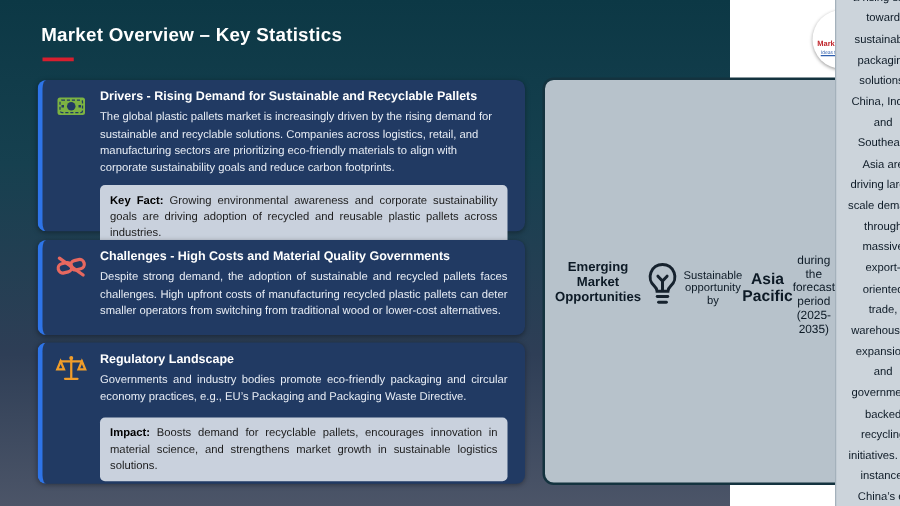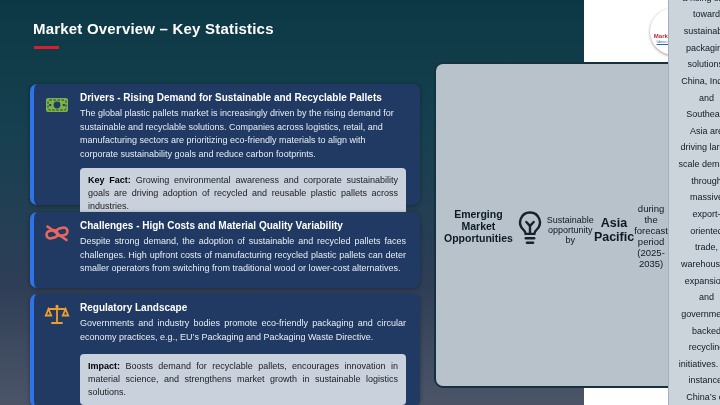--- a/index.html
+++ b/index.html
@@ -22,21 +22,21 @@
     box-shadow:0 1px 3px rgba(0,0,0,.4);
   }
   .logo svg { width:16px; height:14px; margin-bottom:1px; }
   .logo-brand { font-size:6px; font-weight:bold; color:#c0272d; line-height:1.1; }
   .logo-tagline { font-size:4px; color:#2f5fae; text-decoration:underline; line-height:1.2; }
 
   
   .card {
     position:absolute; left:30px; width:390px;
     background:#213a63; border-left:4px solid #2e74e8; border-radius:7px;
-    display:flex; box-shadow:0 1px 4px rgba(0,0,0,.35);margin-top:20px;
+    display:flex; box-shadow:0 1px 4px rgba(0,0,0,.35);
   }
   .card-1 { top:64px;  height:121px; }
   .card-2 { top:192px; height:76px; }
   .card-3 { top:274px; height:113px; }
   .icon-col { width:46px; flex:0 0 46px; padding-top:8px; display:flex; justify-content:center; align-items:flex-start; }
   .icon-col svg { width:26px; height:26px; }
   .card-content { flex:1; padding:8px 14px 8px 0; }
   .card-title { color:#ffffff; font-size:10px; font-weight:bold; margin-bottom:4px; }
   .card-body  { color:#e8edf5; font-size:9px; line-height:1.5; }
   .card-2 .card-body, .card-3 .card-body { text-align:justify; }
@@ -111,21 +111,21 @@
     <div class="icon-col">
       <svg viewBox="0 0 26 26">
         <g fill="none" stroke="#e8685f" stroke-width="2.6" stroke-linecap="round">
           <rect x="2.5" y="10.5" width="11" height="7.5" rx="3.75" transform="rotate(-14 8 14.25)"></rect>
           <rect x="12.5" y="8" width="11" height="7.5" rx="3.75" transform="rotate(-14 18 11.75)"></rect>
           <line x1="3.5" y1="6.5" x2="22.5" y2="20"></line>
         </g>
       </svg>
     </div>
     <div class="card-content">
-      <div class="card-title">Challenges - High Costs and Material Quality Variability</div>
+      <div class="card-title">Challenges - High Costs and Material Quality Governments</div>
       <div class="card-body">Despite strong demand, the adoption of sustainable and recycled pallets faces challenges. High upfront costs of manufacturing recycled plastic pallets can deter smaller operators from switching from traditional wood or lower-cost alternatives.</div>
     </div>
   </div>
 
   <div class="card card-3">
     <div class="icon-col">
       <svg viewBox="0 0 26 26">
         <g stroke="#f09d2a" stroke-width="1.8" fill="none" stroke-linecap="round">
           <line x1="13" y1="5" x2="13" y2="20"></line>
           <line x1="4.5" y1="7" x2="21.5" y2="7"></line>

